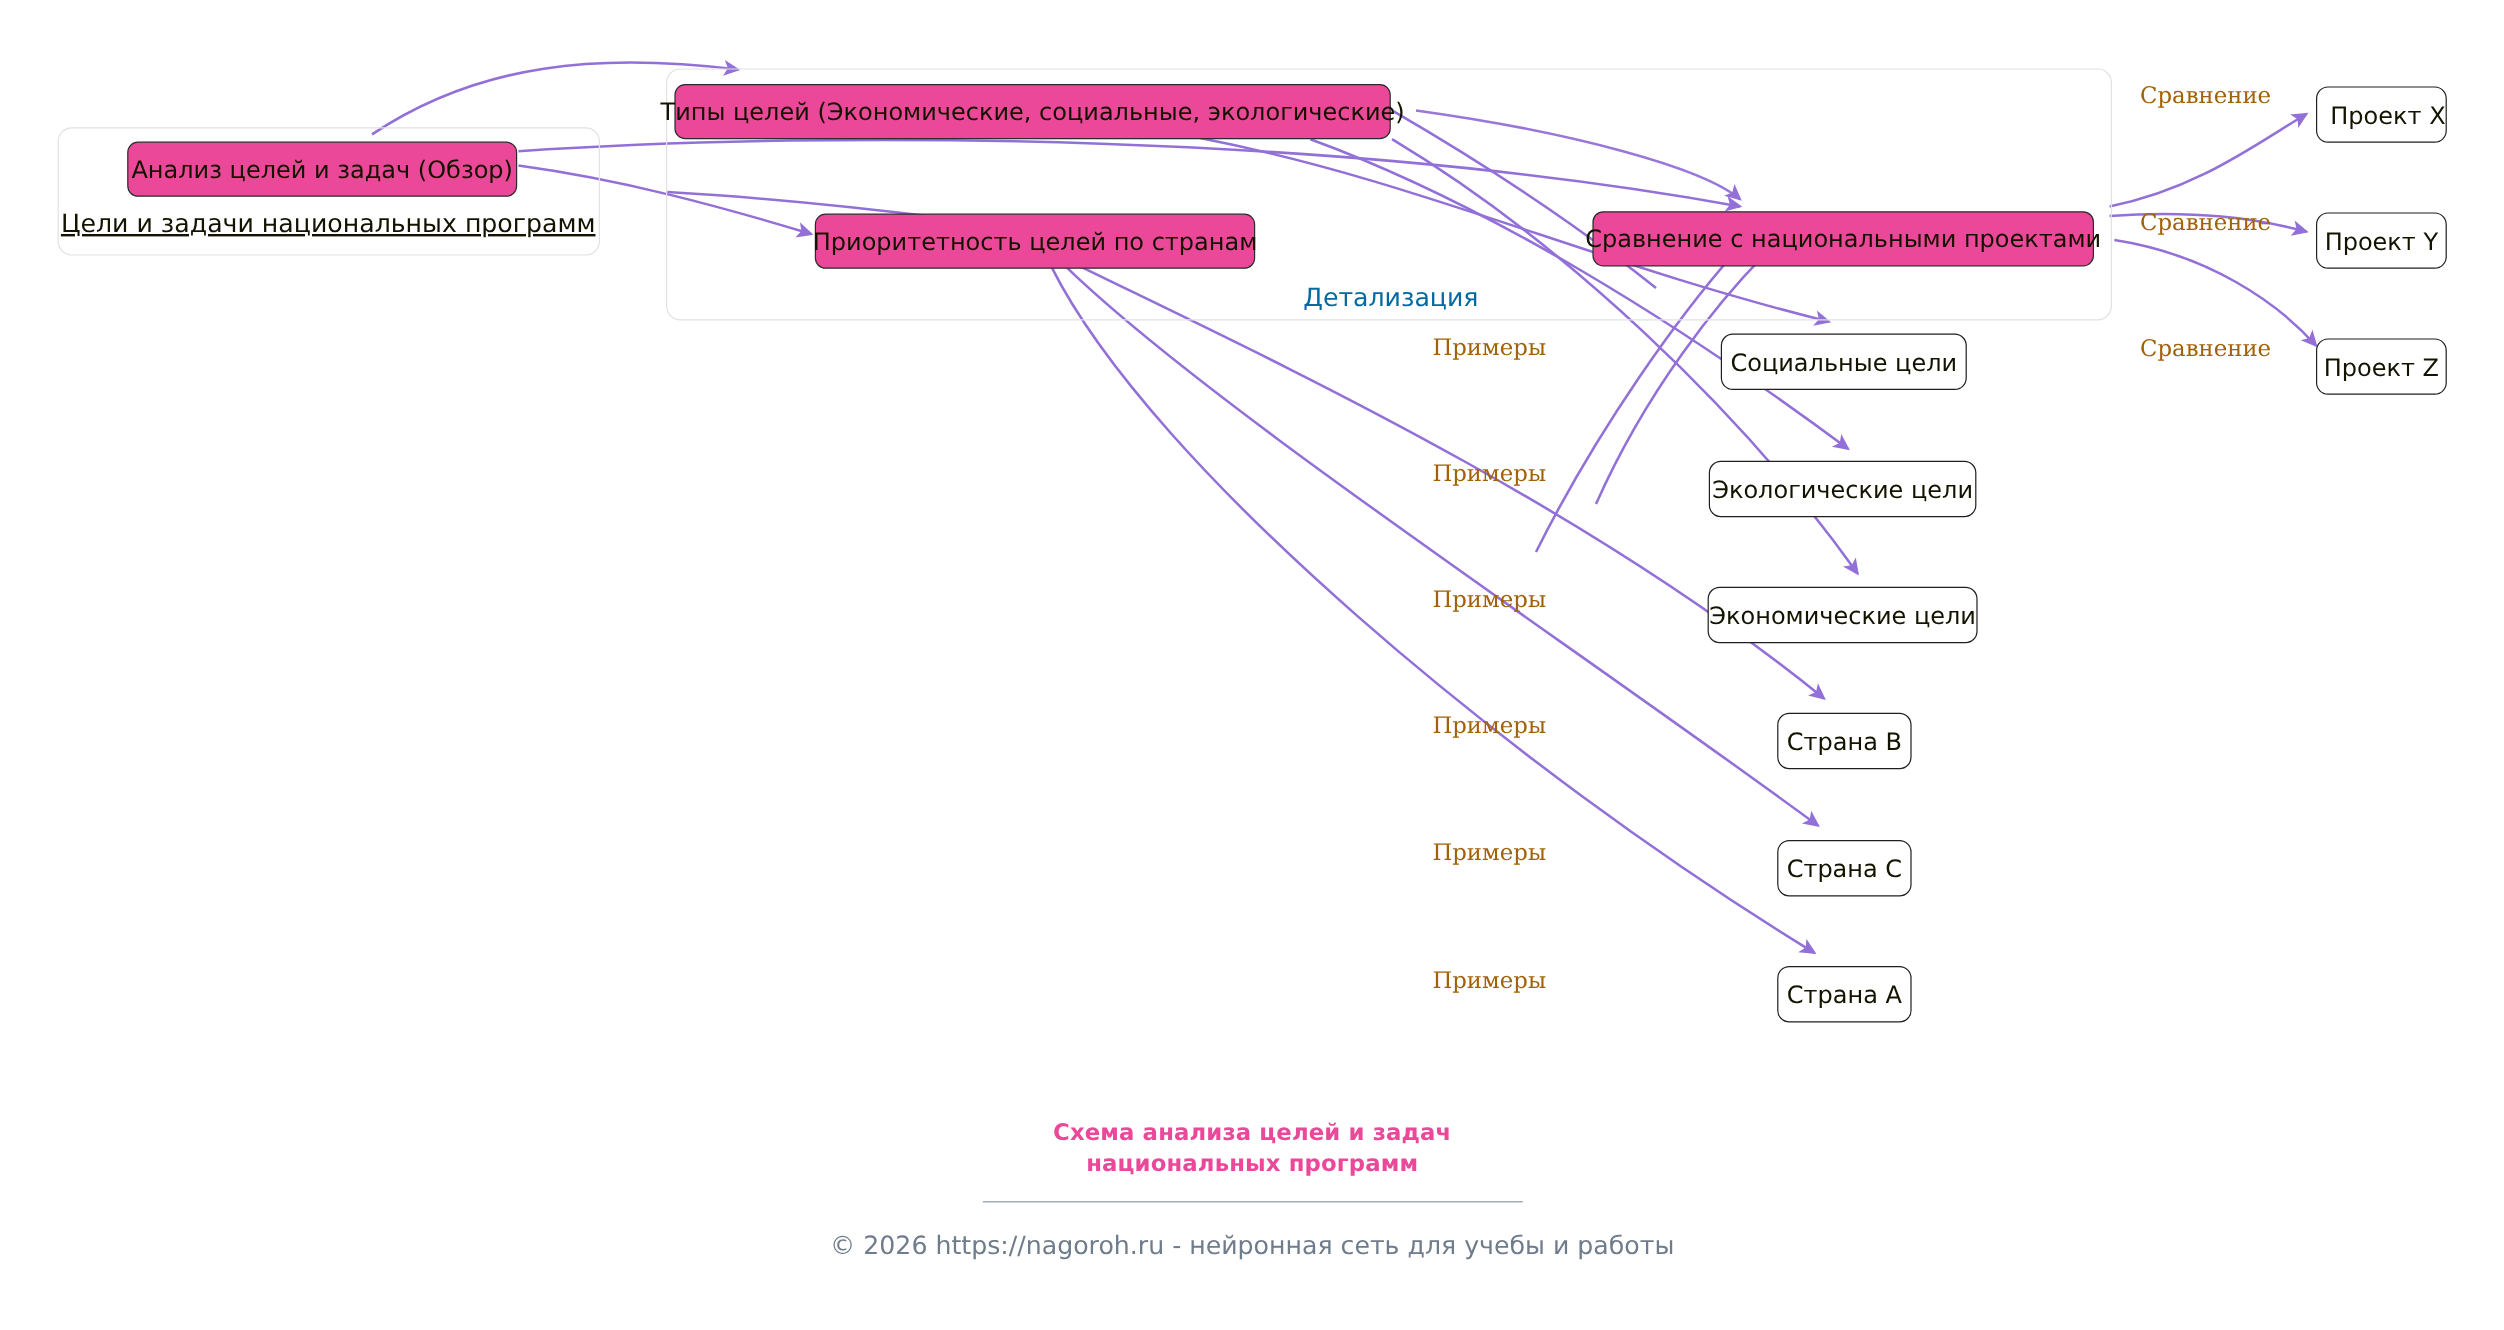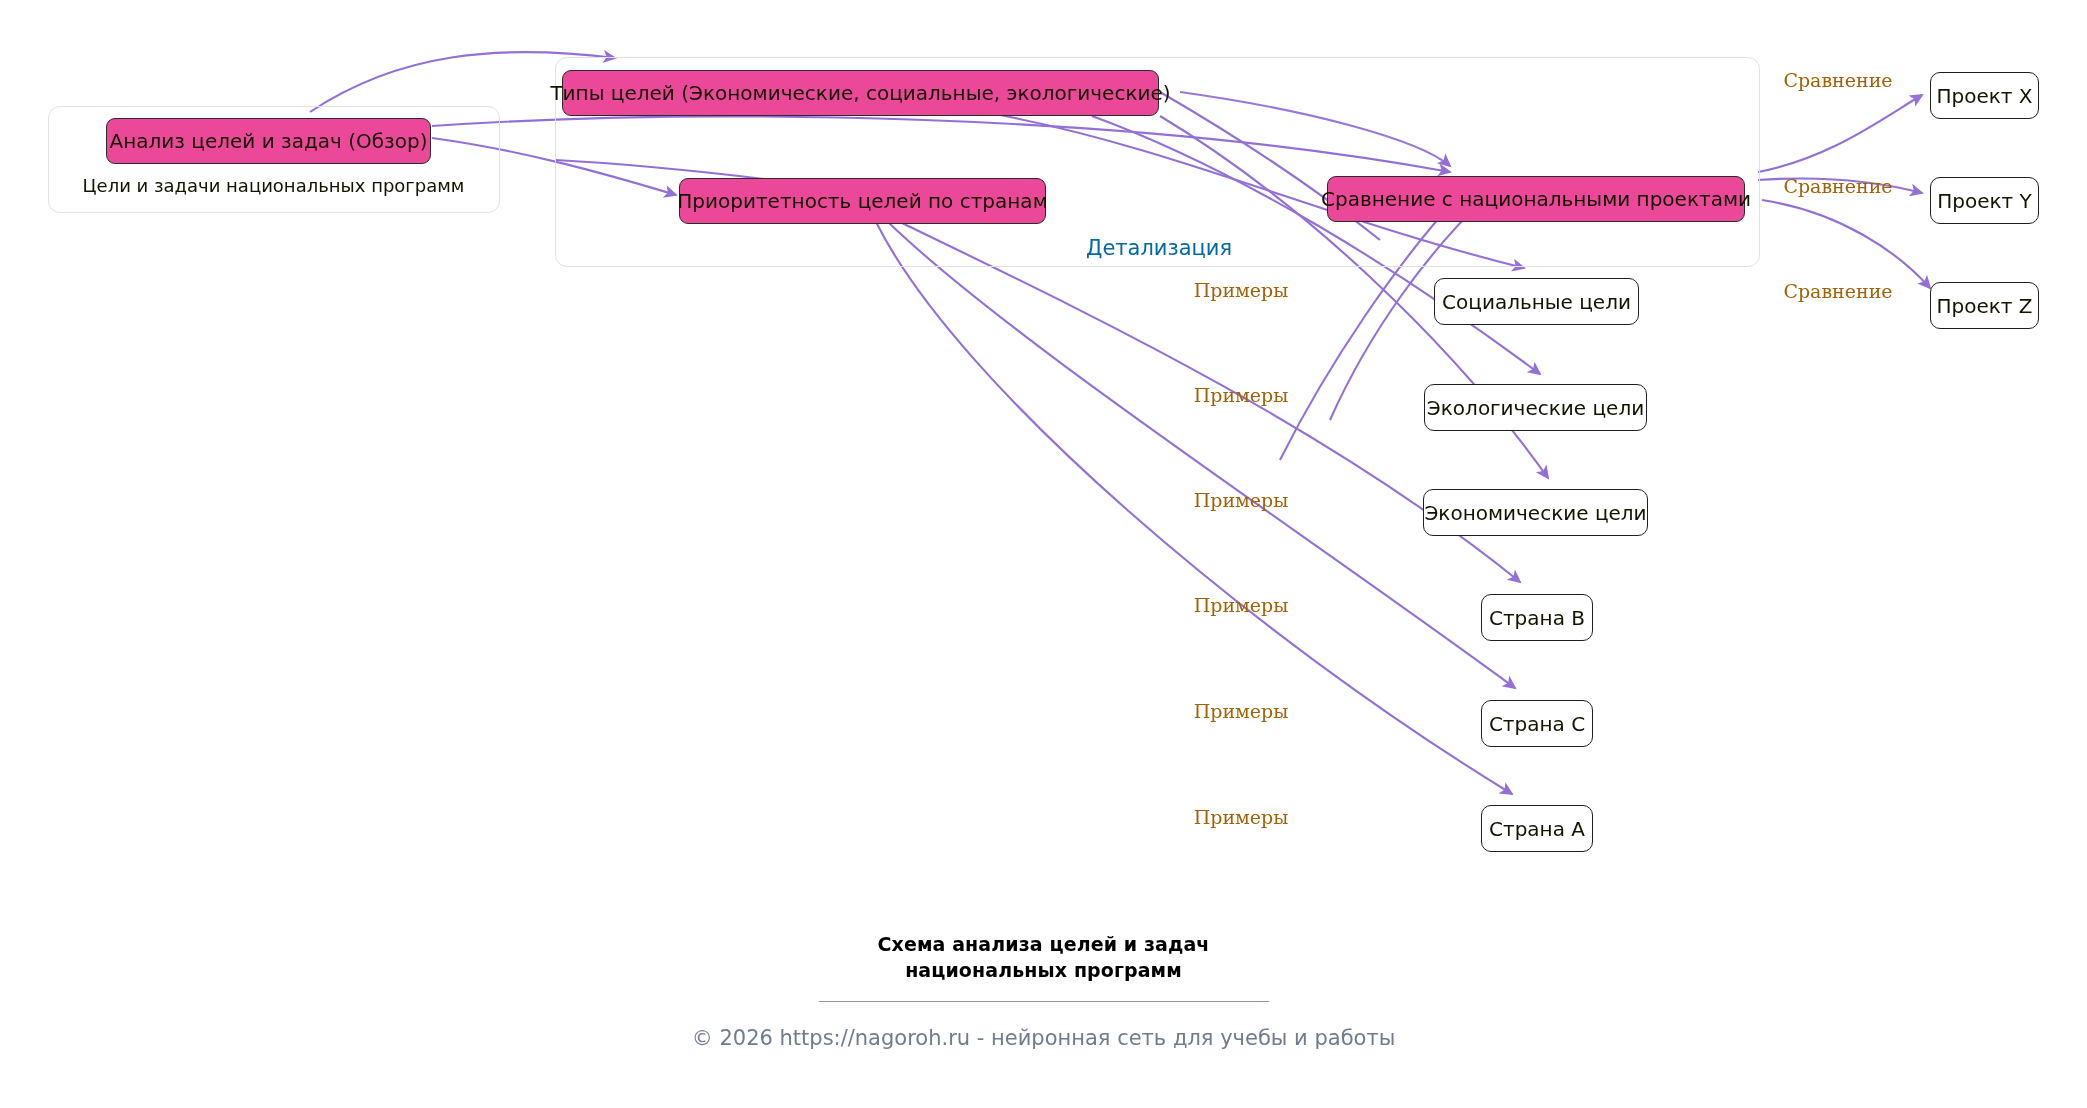--- a/index.html
+++ b/index.html
@@ -28,35 +28,35 @@
   .node .lbl{font-size:20px;line-height:1;color:#131300;}
   .node.green{
     background:#ec4899;border:1.6px solid #2b2b2b;border-radius:9px;
   }
   .node.plain{
     background:#ffffff;border:1.6px solid #1f1f1f;border-radius:10px;
   }
   .node.bare{
     background:transparent;border:none;
   }
-  .node.bare .lbl{font-size:18px;}
+  .node.bare .lbl{font-size:21px;text-decoration:underline;}
 
   
   .elabel{
     position:absolute;font-family:"DejaVu Serif","Liberation Serif",serif;
     font-size:19px;color:#a16207;white-space:nowrap;
     transform:translate(-50%,-50%);
   }
 
   
   #footer{
     position:absolute;left:0;width:2087px;text-align:center;
   }
   #footer .ftitle{
-    font-weight:bold;font-size:19px;line-height:1.35;color:#000000;
+    font-weight:bold;font-size:19px;line-height:1.35;color:#ec4899;
     letter-spacing:.1px;
   }
   #footer .fdiv{
     width:450px;height:1px;background:#8c97a6;margin:18px auto 0 auto;
   }
   #footer .fcopy{
     margin-top:24px;font-size:21px;color:#6f7c8c;
   }
 </style>
 </head>
@@ -143,21 +143,21 @@
   </div>
 
   <div class="node plain" style="left:1481px;top:700px;width:112px;height:47px;">
     <span class="lbl">Страна C</span>
   </div>
 
   <div class="node plain" style="left:1481px;top:805px;width:112px;height:47px;">
     <span class="lbl">Страна A</span>
   </div>
 
-  <div class="node plain" style="left:1930px;top:72px;width:109px;height:47px;">
+  <div class="node plain" style="left:1930px;top:72px;width:109px;height:47px;justify-content:flex-end;">
     <span class="lbl">Проект X</span>
   </div>
 
   <div class="node plain" style="left:1930px;top:177px;width:109px;height:47px;">
     <span class="lbl">Проект Y</span>
   </div>
 
   <div class="node plain" style="left:1930px;top:282px;width:109px;height:47px;">
     <span class="lbl">Проект Z</span>
   </div>

